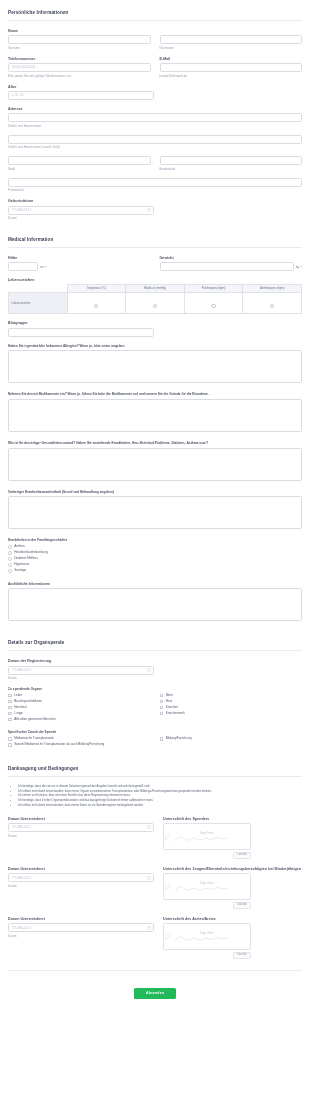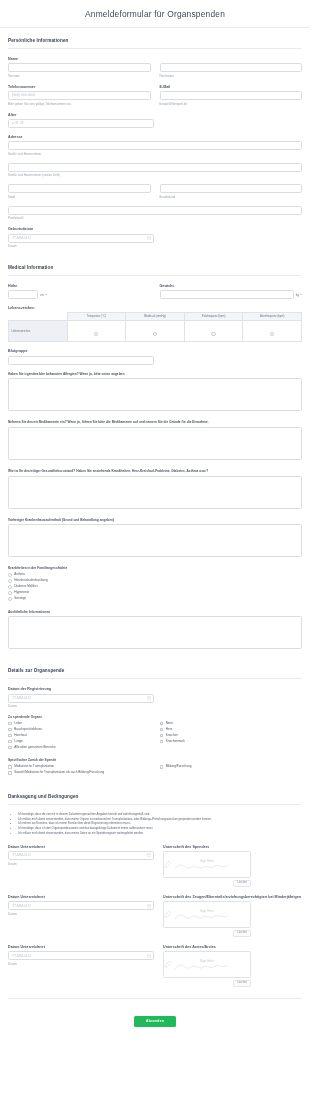--- a/index.html
+++ b/index.html
@@ -278,23 +278,20 @@
     font-family: "Liberation Sans", sans-serif;
     letter-spacing: .2px;
     cursor: pointer;
   }
 </style>
 </head>
 <body>
 
 <div class="page">
 
-  <div class="form-header">
-    <h1 class="form-title">Anmeldeformular für Organspenden</h1>
-  </div>
 
   <div class="body-wrap">
 
     <div class="section">
       <h2 class="section-title">Persönliche Informationen</h2>
       <hr class="section-rule">
 
       <div class="field">
         <label class="field-label">Name</label>
         <div class="row2">

